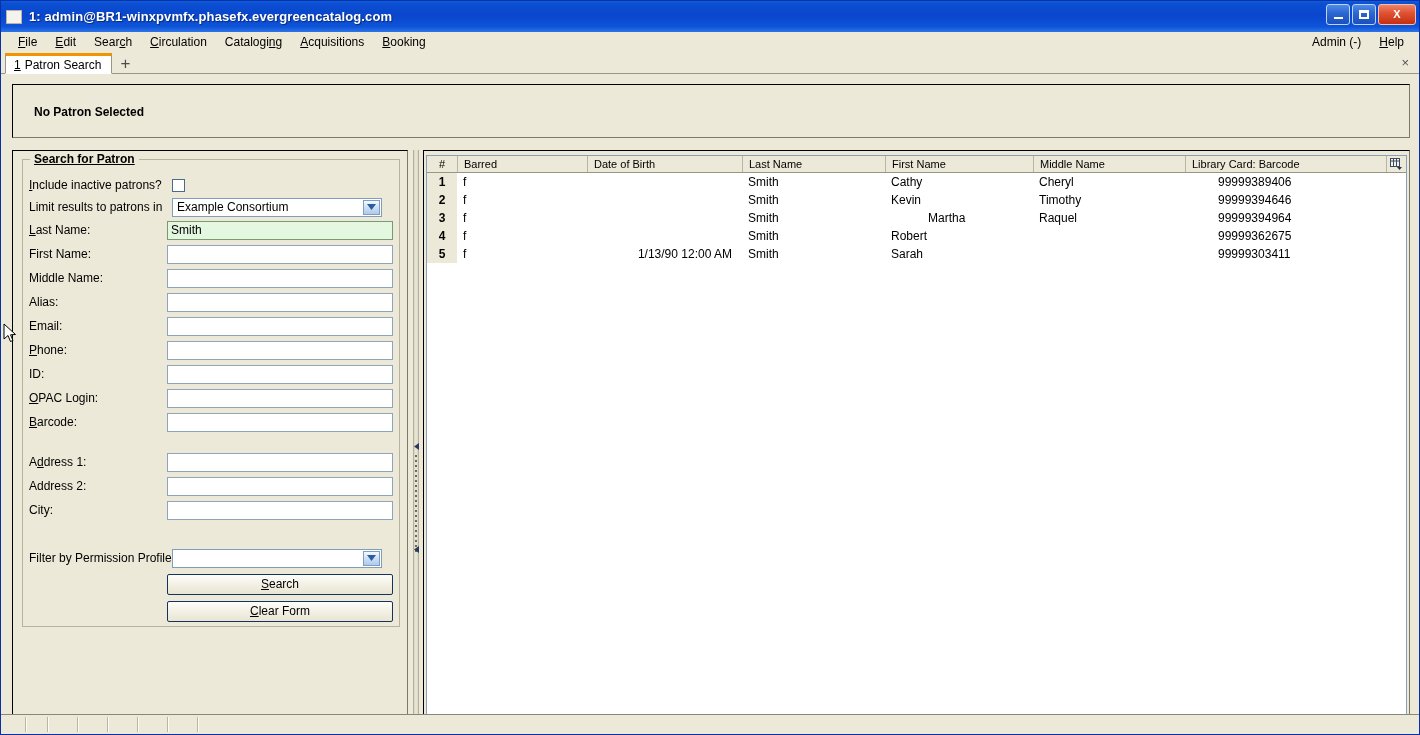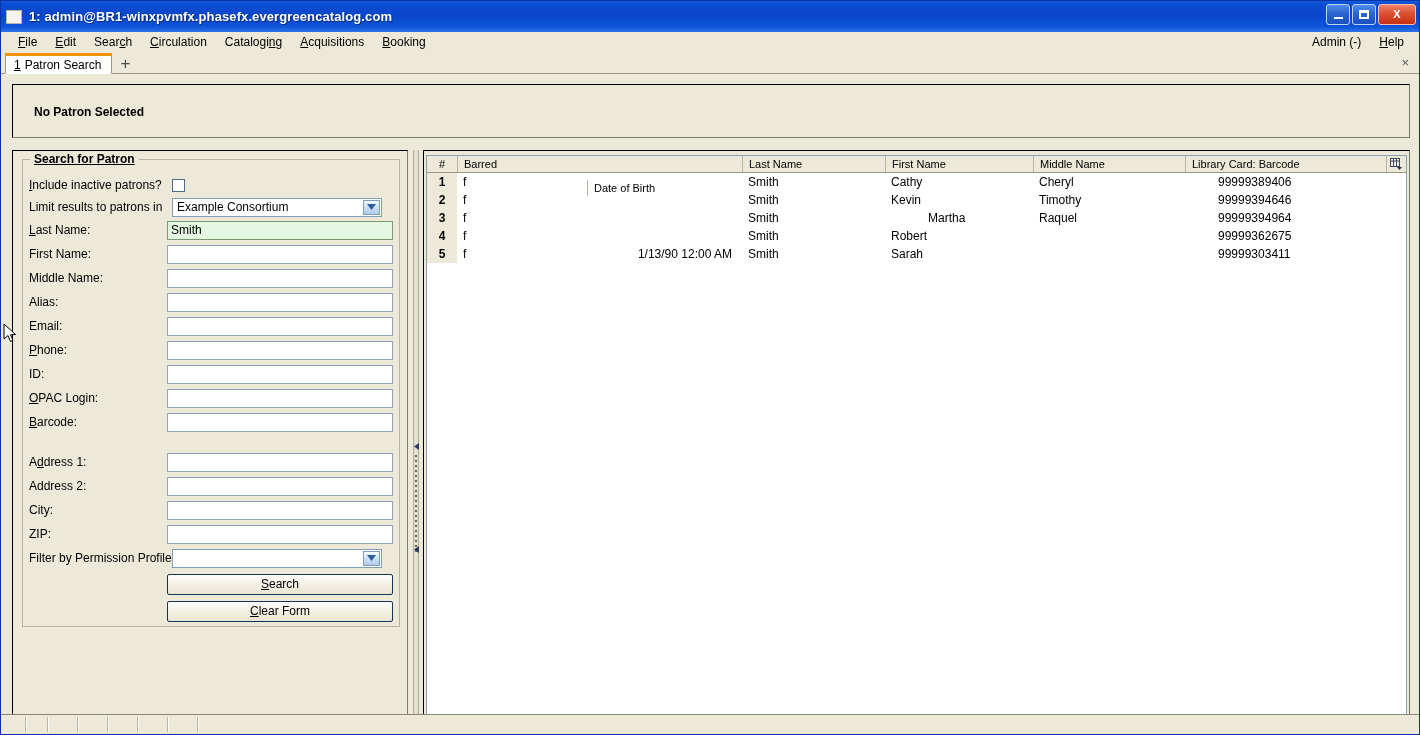--- a/index.html
+++ b/index.html
@@ -478,24 +478,20 @@
         <div class="frow" style="top:316px;">
           <div class="flabel">Address 2:</div>
           <input class="finput" type="text" value="" style="">
         </div>
 
         <div class="frow" style="top:340px;">
           <div class="flabel">City:</div>
           <input class="finput" type="text" value="" style="">
         </div>
 
-        <div class="frow" style="top:364px;">
-          <div class="flabel">ZIP:</div>
-          <input class="finput" type="text" value="" style="">
-        </div>
 
         <div class="frow" style="top:388px;">
           <div class="flabel" style="width:143px;">Filter by Permission Profile:</div>
           <div class="fselect" style="width:210px;">
             <span></span>
             <span class="sel-arrow">
               <svg width="9" height="6" viewBox="0 0 9 6">
                   <path d="M0 0 L4.5 6 L9 0 Z" fill="#2b5c9e"></path>
                 </svg>
             </span>
@@ -535,21 +531,21 @@
 
     <div id="right-panel">
       <div id="grid">
         <div id="grid-head">
             <div class="gcol first" style="left: 0px; width: 30px;">
               <span>#</span>
             </div>
             <div class="gcol" style="left: 30px; width: 130px;">
               <span>Barred</span>
             </div>
-            <div class="gcol" style="left: 160px; width: 155px; margin-top: 24px;">
+            <div class="gcol" style="left: 160px; width: 155px;">
               <span>Date of Birth</span>
             </div>
             <div class="gcol" style="left: 315px; width: 143px;">
               <span>Last Name</span>
             </div>
             <div class="gcol" style="left: 458px; width: 148px;">
               <span>First Name</span>
             </div>
             <div class="gcol" style="left: 606px; width: 152px;">
               <span>Middle Name</span>

